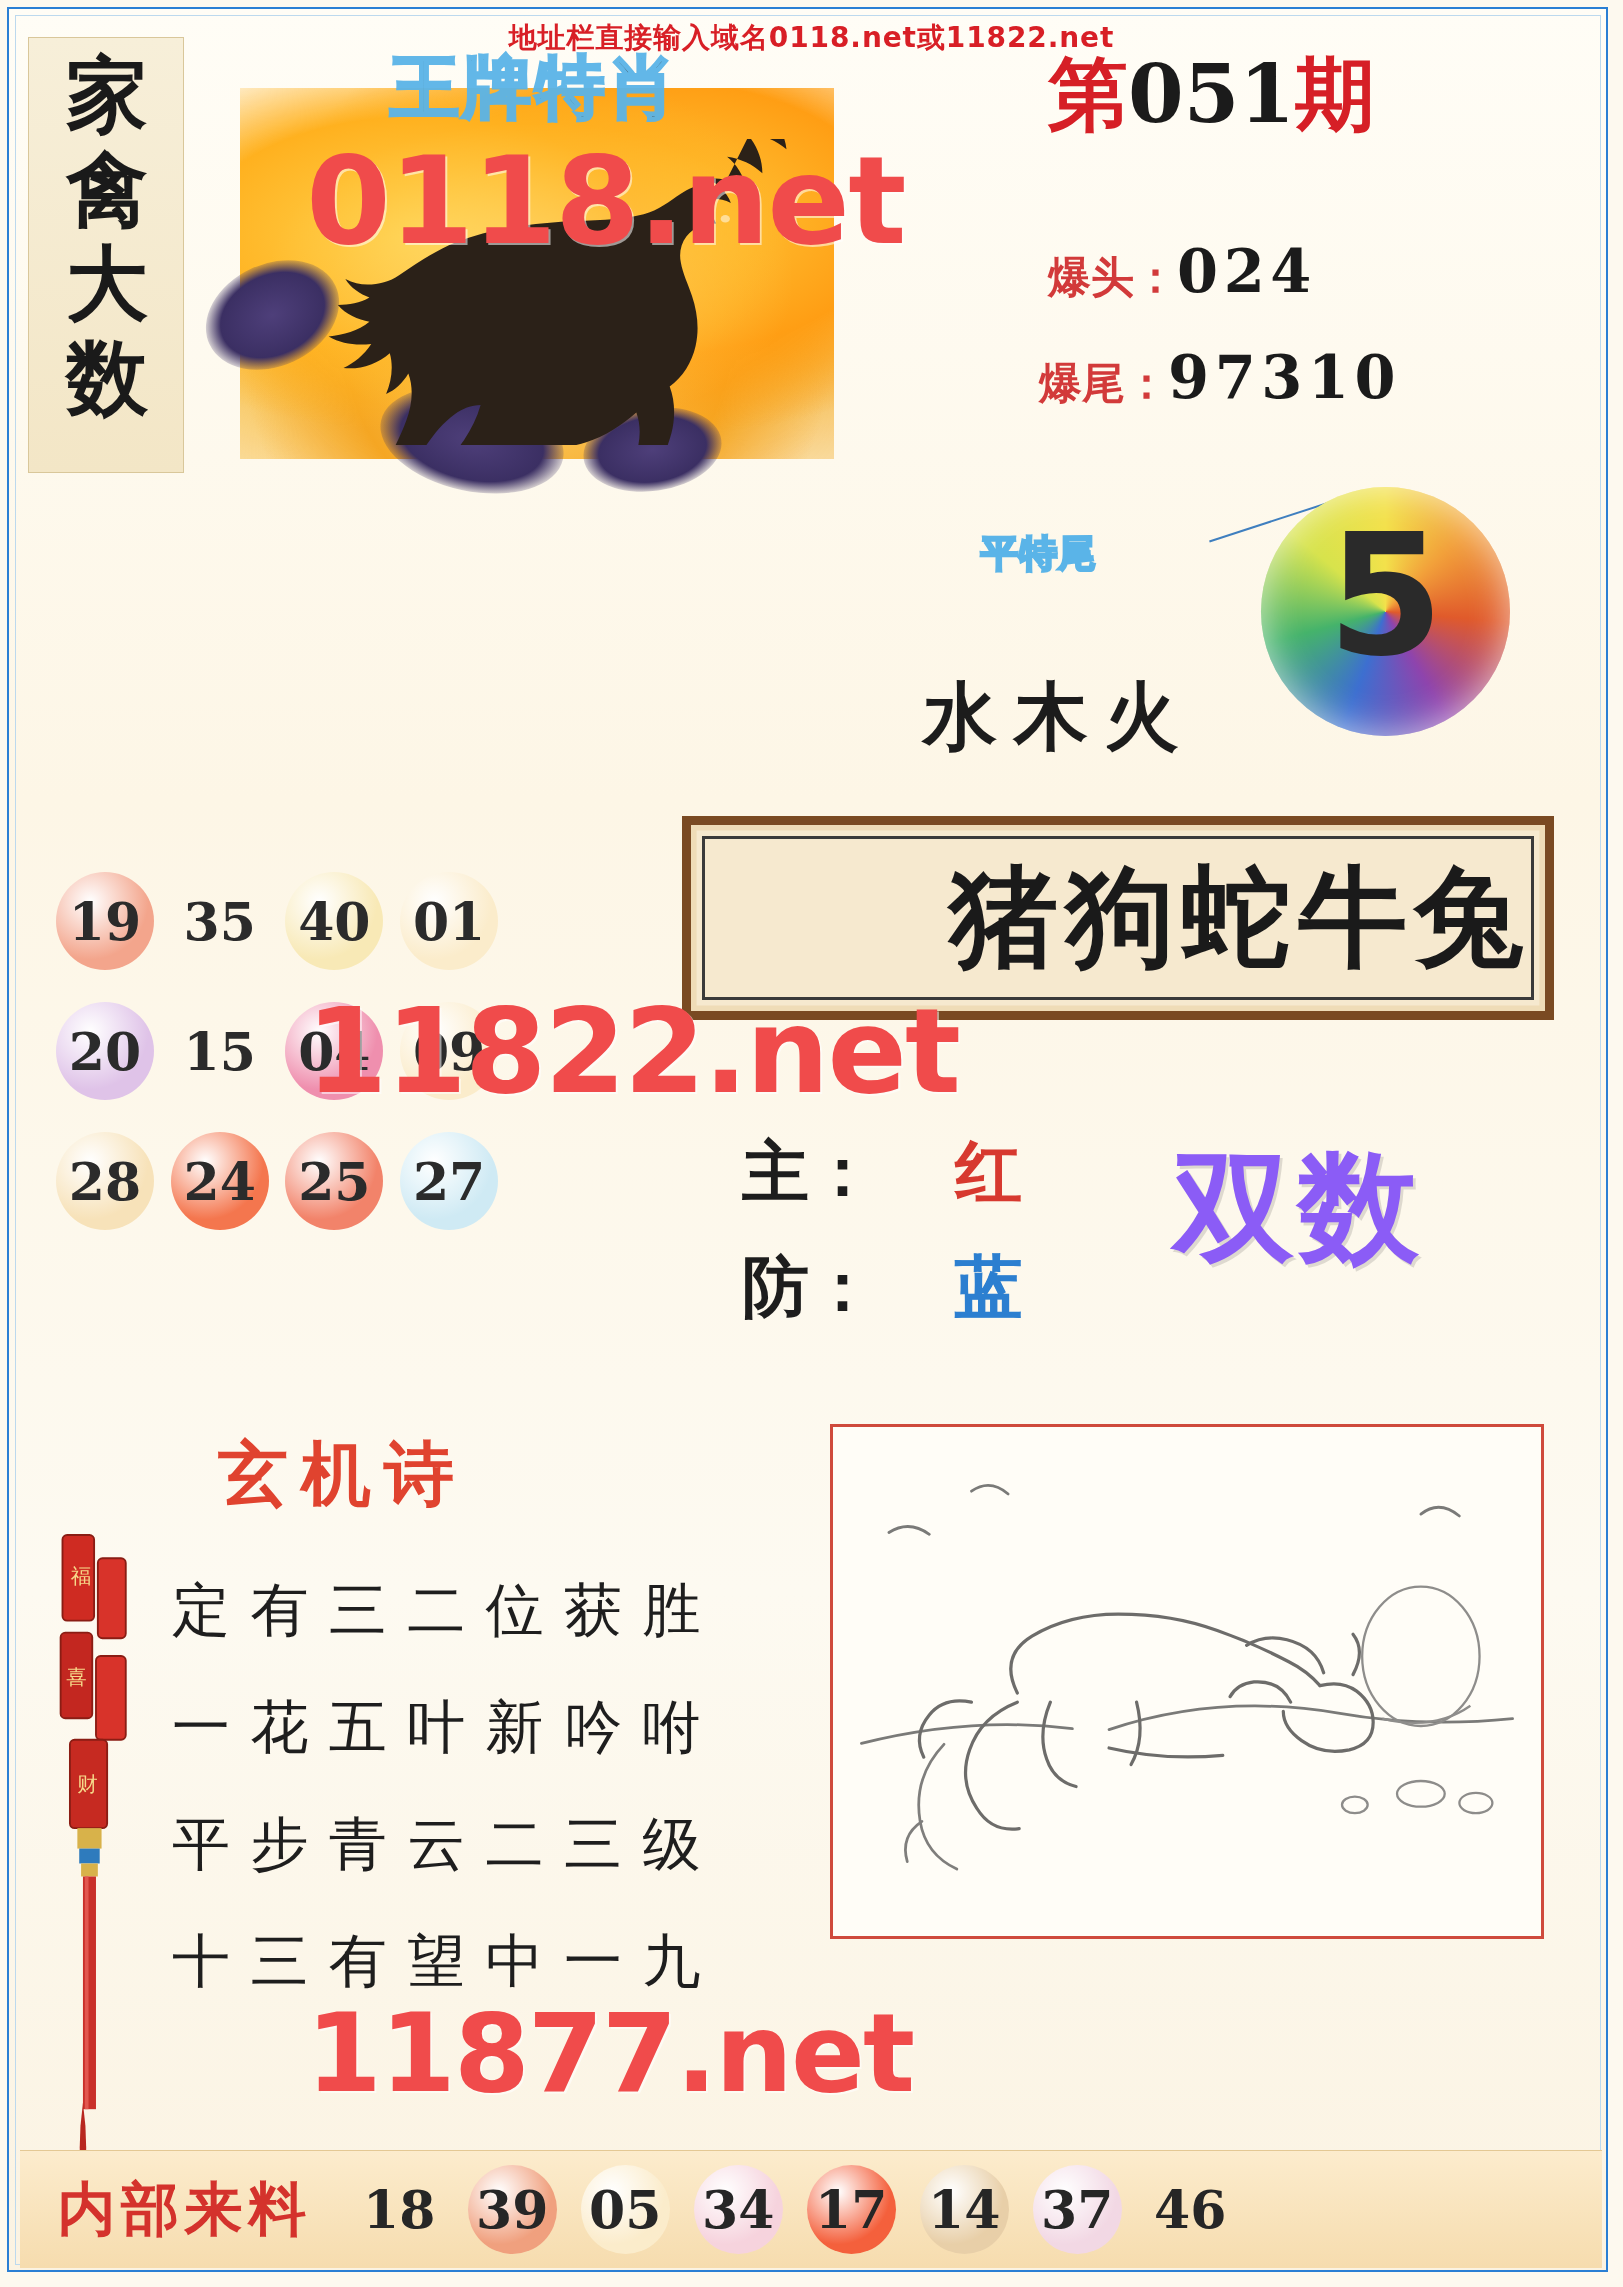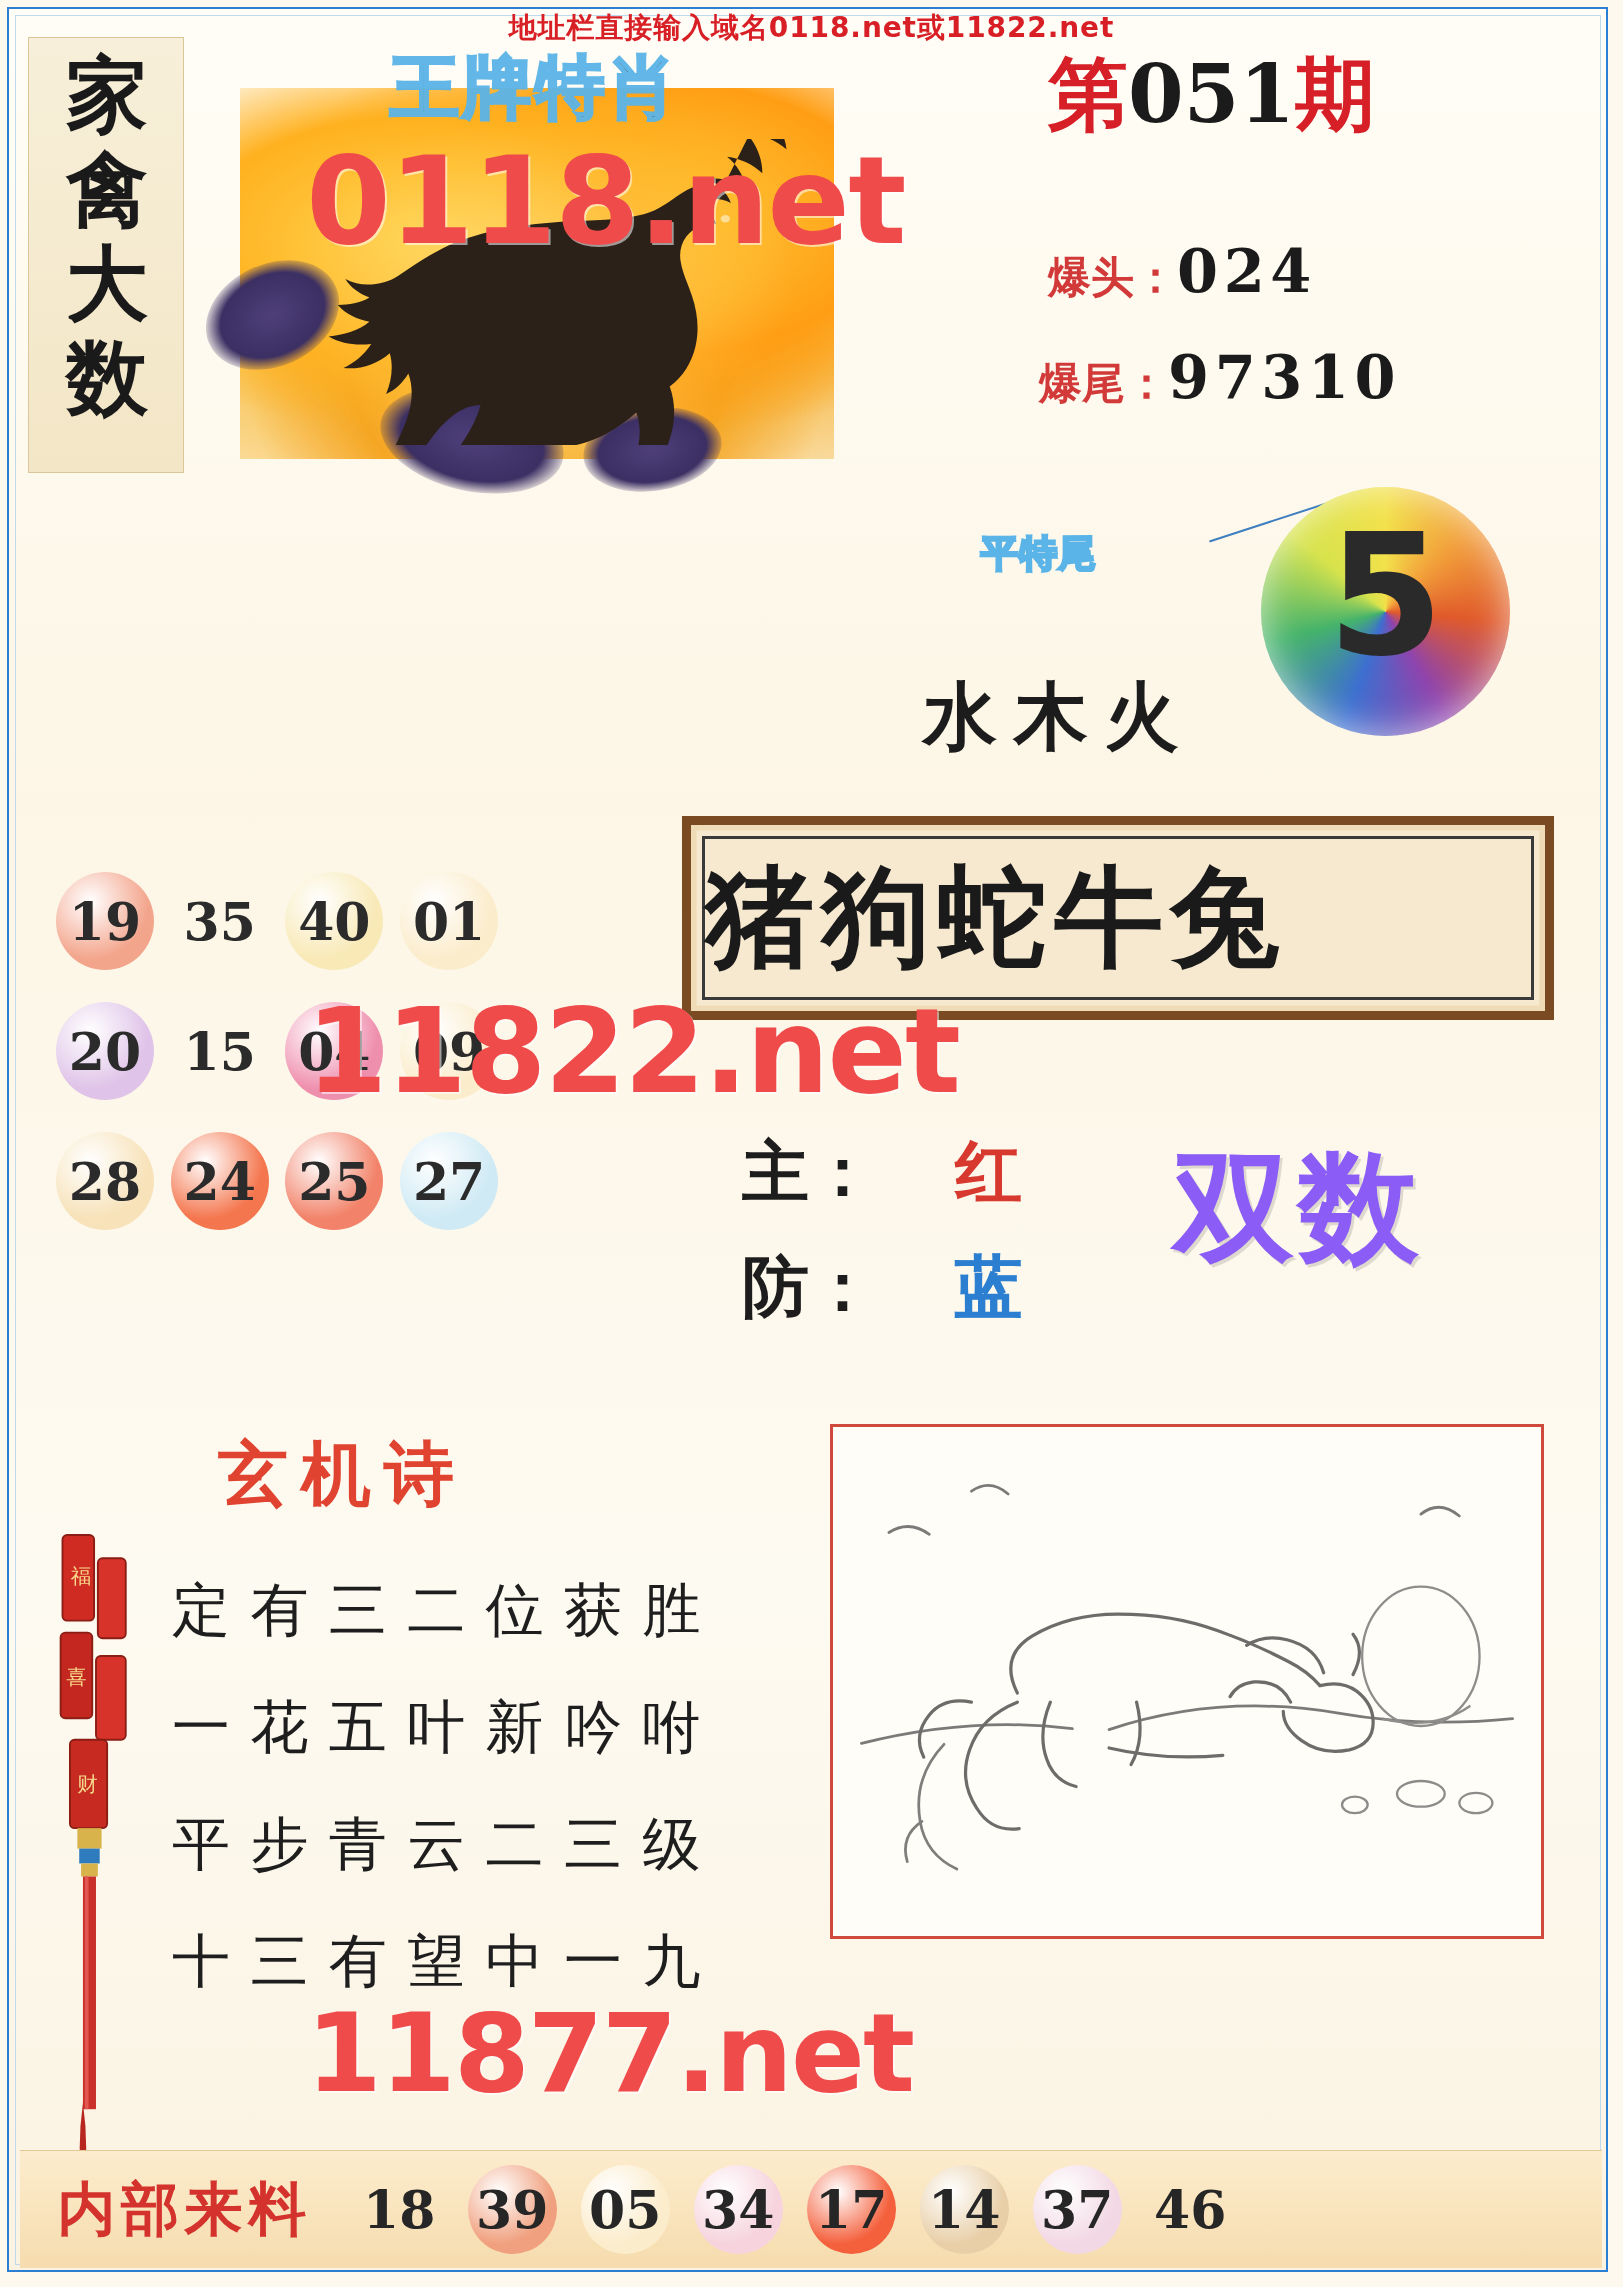--- a/index.html
+++ b/index.html
@@ -30,21 +30,21 @@
     position: absolute;
     left: 15px; top: 15px;
     width: 1586px; height: 2250px;
     border: 1.9px solid #bcd9ee;
     box-sizing: border-box;
   }
 
   
   .top-banner {
     position: absolute;
-    left: 0; top: 9px;
+    left: 0; top: 19px;
     width: 1623px;
     text-align: center;
     color: #d81f26;
     font-weight: bold;
     font-size: 28px;
     letter-spacing: 0.9px;
     font-family: "DejaVu Sans", "Liberation Sans", sans-serif;
   }
 
   
@@ -216,21 +216,21 @@
     background: #f6e9cf;
     box-sizing: border-box;
     box-shadow: inset 0 0 0 5.6px #efdcb7;
   }
   .zodiac-box .inner {
     position: absolute;
     left: 11px; top: 11px; right: 11px; bottom: 11px;
     border: 3.7px solid #3a3a3a;
     display: flex;
     align-items: center;
-    justify-content: flex-start;
+    justify-content: flex-end;
   }
   .zodiac-box .txt {
     font-size: 109px;
     font-weight: bold;
     color: #1a1a1a;
     letter-spacing: 7.4px;
     font-family: "DejaVu Serif", "Liberation Serif", serif;
   }
 
   

